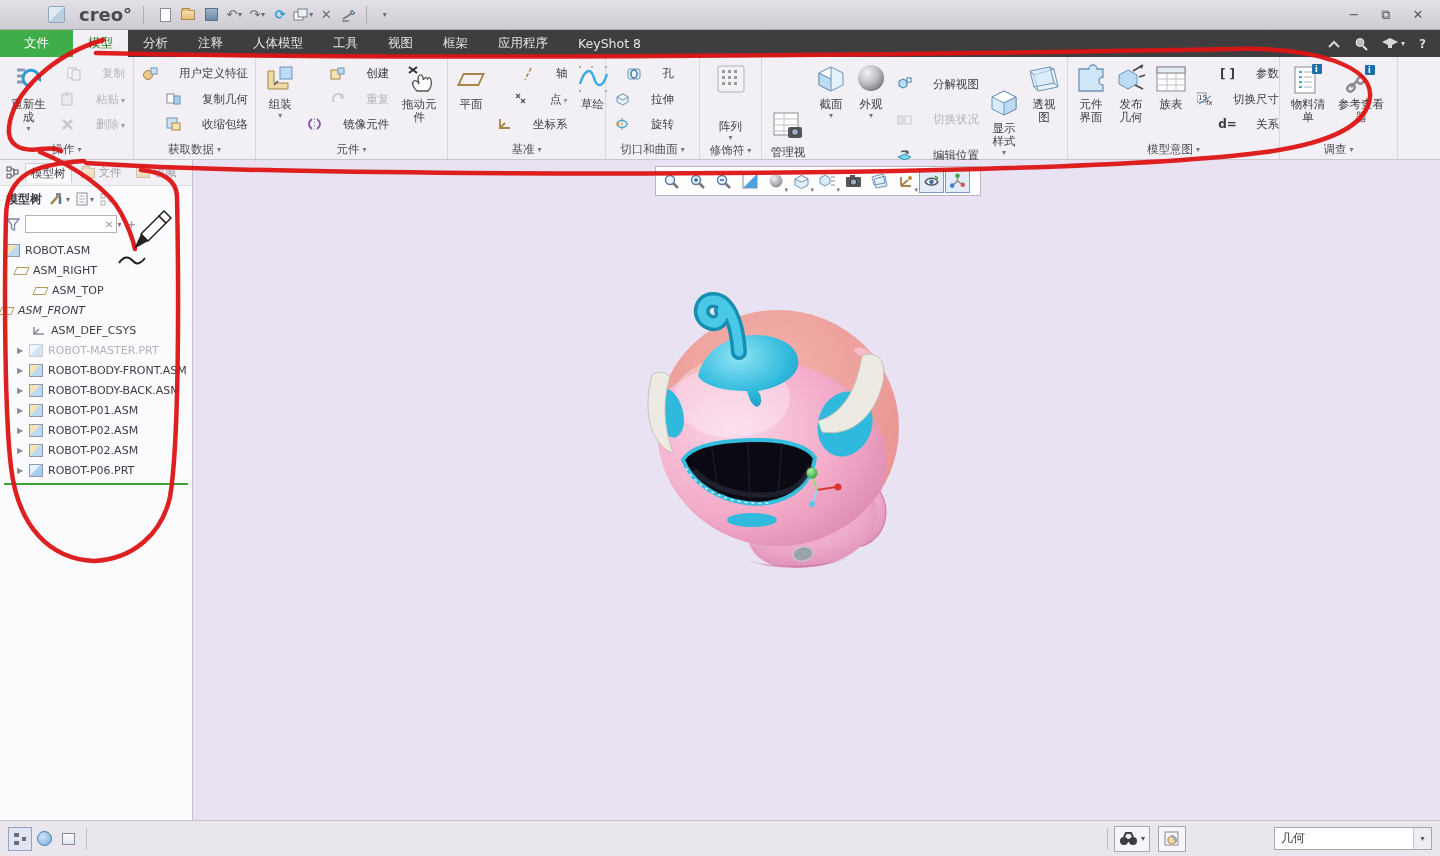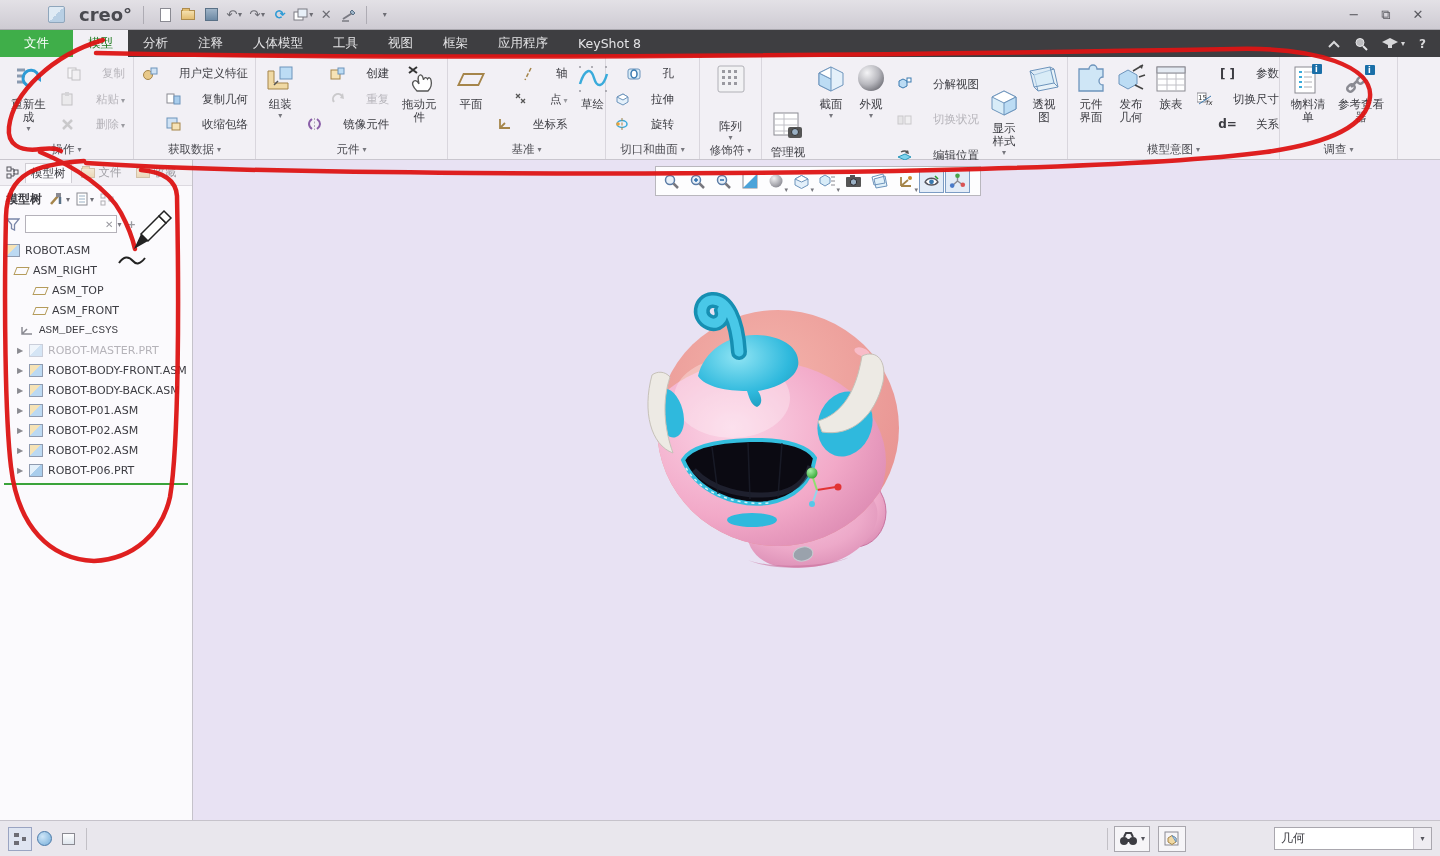--- a/index.html
+++ b/index.html
@@ -726,25 +726,25 @@
         <span>ROBOT.ASM</span>
       </div>
     <div class="trow" style="padding-left:15px;">
         <span class="tic tic-pln"></span>
         <span>ASM_RIGHT</span>
       </div>
     <div class="trow" style="padding-left:34px;">
         <span class="tic tic-pln"></span>
         <span>ASM_TOP</span>
       </div>
-    <div class="trow" style="padding-left:34px;">
+    <div class="trow" style="font-style:italic;">
         <span class="tic tic-pln"></span>
         <span>ASM_FRONT</span>
       </div>
-    <div class="trow" style="padding-left:20px;font-family:Liberation Mono, monospace;">
+    <div class="trow" style="padding-left:32px;">
         <span class="i16" style="width:14px;">
           <svg width="14" height="13">
             <path d="M2,3 V10 H12 M2,10 L7,5" stroke="#8a8a92" stroke-width="1.5" fill="none"></path>
           </svg>
         </span>
         <span>ASM_DEF_CSYS</span>
       </div>
     <div class="trow tdis" style="padding-left:16px;">
         <span class="arrow">▶</span>
         <span class="tic tic-prt"></span>

